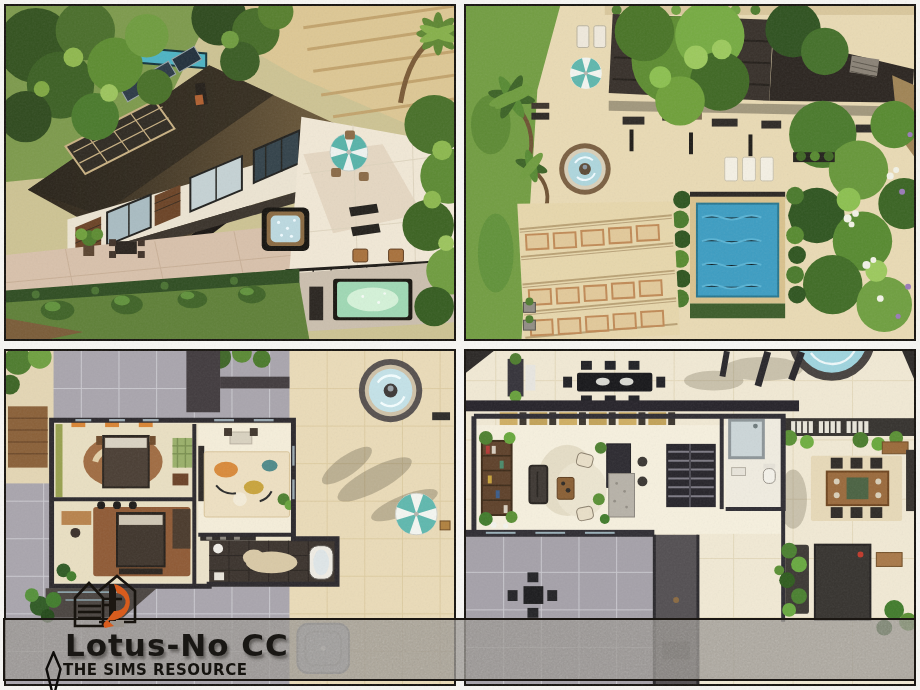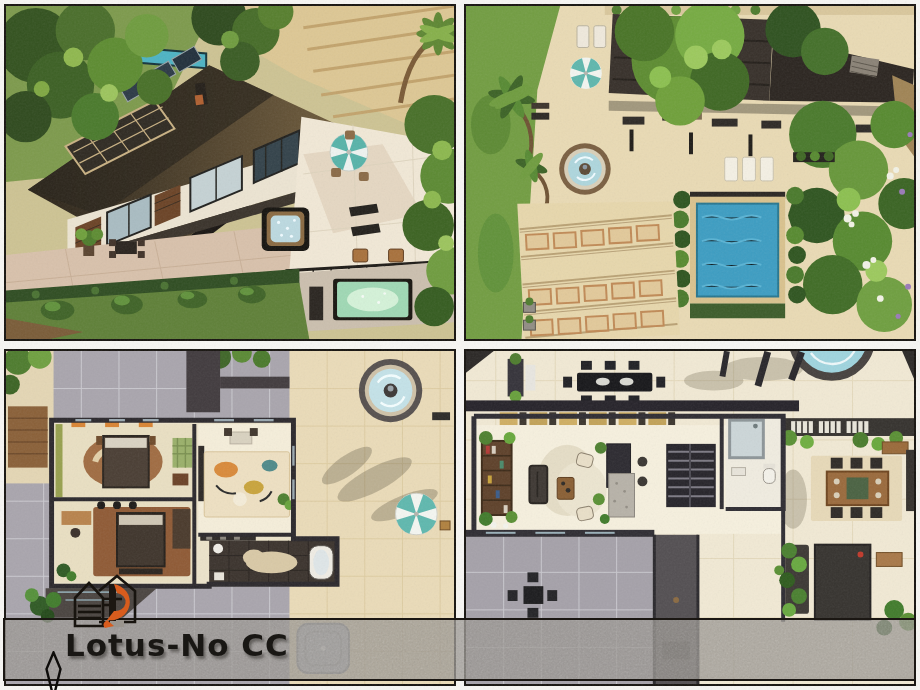--- a/index.html
+++ b/index.html
@@ -944,15 +944,16 @@
   </div>
 
   <div class="banner">
     <svg class="banner-grain">
       <rect width="100%" height="100%" filter="url(#grain)" opacity="0.26"></rect>
     </svg>
     <div class="banner-title">Lotus-No CC</div>
     <svg class="plumbob" viewBox="0 0 17 48">
       <polygon points="8.5,1.5 15.5,18 8.5,46.5 1.5,18" fill="none" stroke="#0e0c0a" stroke-width="2.4"></polygon>
     </svg>
+    <div class="banner-site">THE SIMS RESOURCE</div>
   </div>
 
 </div>
 
 </body></html>

